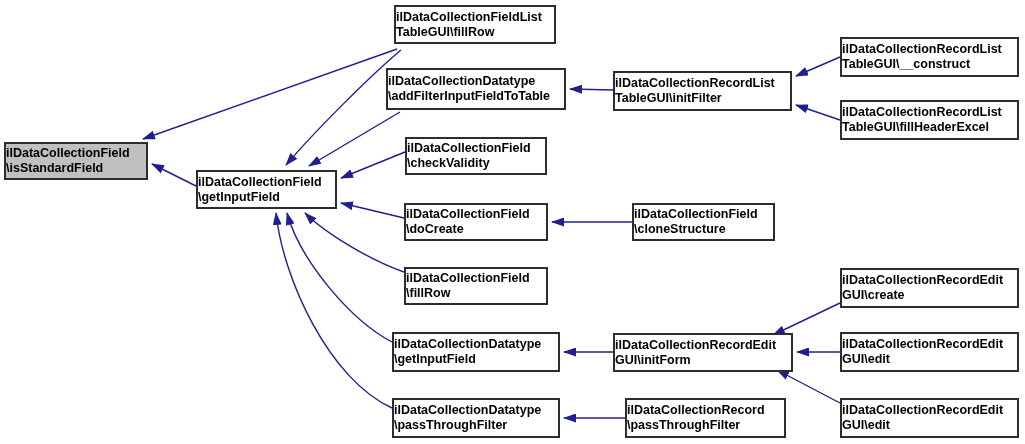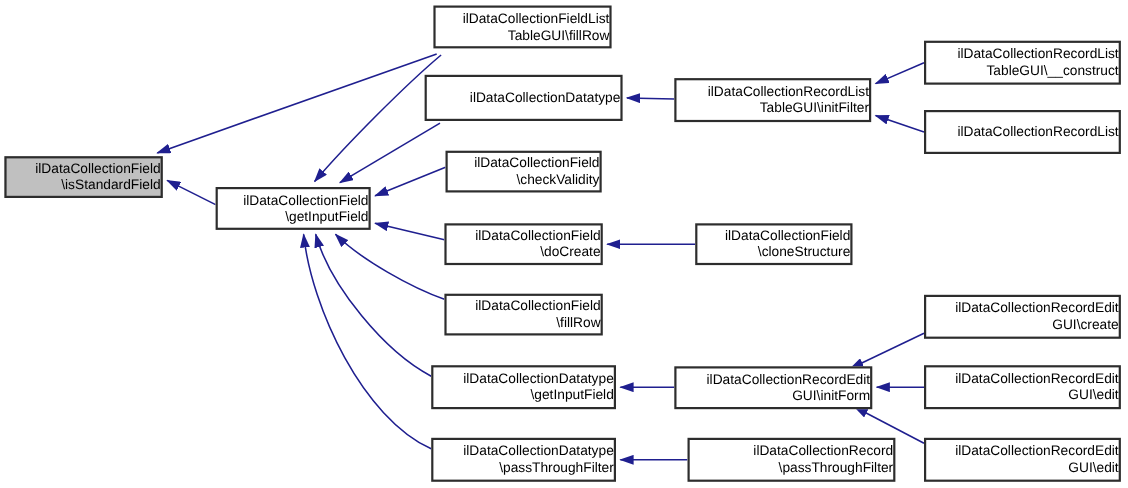--- a/index.html
+++ b/index.html
@@ -22,28 +22,29 @@
     width: 1025px;
     height: 444px;
   }
   .node {
     position: absolute;
     box-sizing: border-box;
     border: 2px solid #2d2d2d;
     background: #ffffff;
     display: flex;
     flex-direction: column;
-    align-items: flex-end;
+    align-items: flex-start;
     justify-content: center;
     text-align: center;
     font-size: 12.5px;
     line-height: 15px;
     color: #000000;
     white-space: nowrap;
     cursor: pointer;
+    font-weight: bold;
   }
   .node.hl {
     background: #c0c0c0;
   }
   .node span {
     display: block;
   }
 </style>
 </head>
 <body>
@@ -84,31 +85,33 @@
       <div class="node" style="left: 196px; top: 170px; width: 141px; height: 39px;">
         <span>ilDataCollectionField</span>
         <span>\getInputField</span>
       </div>
       <div class="node" style="left: 394px; top: 5px; width: 162px; height: 39px;">
         <span>ilDataCollectionFieldList</span>
         <span>TableGUI\fillRow</span>
       </div>
       <div class="node" style="left: 386px; top: 68px; width: 180px; height: 42px;">
         <span>ilDataCollectionDatatype</span>
+        <span>\addFilterInputFieldToTable</span>
       </div>
       <div class="node" style="left: 613px; top: 71px; width: 179px; height: 40px;">
         <span>ilDataCollectionRecordList</span>
         <span>TableGUI\initFilter</span>
       </div>
       <div class="node" style="left: 840px; top: 37px; width: 179px; height: 40px;">
         <span>ilDataCollectionRecordList</span>
         <span>TableGUI\__construct</span>
       </div>
       <div class="node" style="left: 840px; top: 100px; width: 179px; height: 40px;">
         <span>ilDataCollectionRecordList</span>
+        <span>TableGUI\fillHeaderExcel</span>
       </div>
       <div class="node" style="left: 405px; top: 137px; width: 142px; height: 38px;">
         <span>ilDataCollectionField</span>
         <span>\checkValidity</span>
       </div>
       <div class="node" style="left: 404px; top: 203px; width: 144px; height: 38px;">
         <span>ilDataCollectionField</span>
         <span>\doCreate</span>
       </div>
       <div class="node" style="left: 632px; top: 203px; width: 143px; height: 38px;">
@@ -124,21 +127,21 @@
         <span>\getInputField</span>
       </div>
       <div class="node" style="left: 613px; top: 333px; width: 180px; height: 39px;">
         <span>ilDataCollectionRecordEdit</span>
         <span>GUI\initForm</span>
       </div>
       <div class="node" style="left: 392px; top: 398px; width: 168px; height: 40px;">
         <span>ilDataCollectionDatatype</span>
         <span>\passThroughFilter</span>
       </div>
-      <div class="node" style="left: 625px; top: 398px; width: 189px; height: 40px;">
+      <div class="node" style="left: 625px; top: 398px; width: 161px; height: 40px;">
         <span>ilDataCollectionRecord</span>
         <span>\passThroughFilter</span>
       </div>
       <div class="node" style="left: 840px; top: 268px; width: 179px; height: 40px;">
         <span>ilDataCollectionRecordEdit</span>
         <span>GUI\create</span>
       </div>
       <div class="node" style="left: 840px; top: 332px; width: 179px; height: 40px;">
         <span>ilDataCollectionRecordEdit</span>
         <span>GUI\edit</span>

